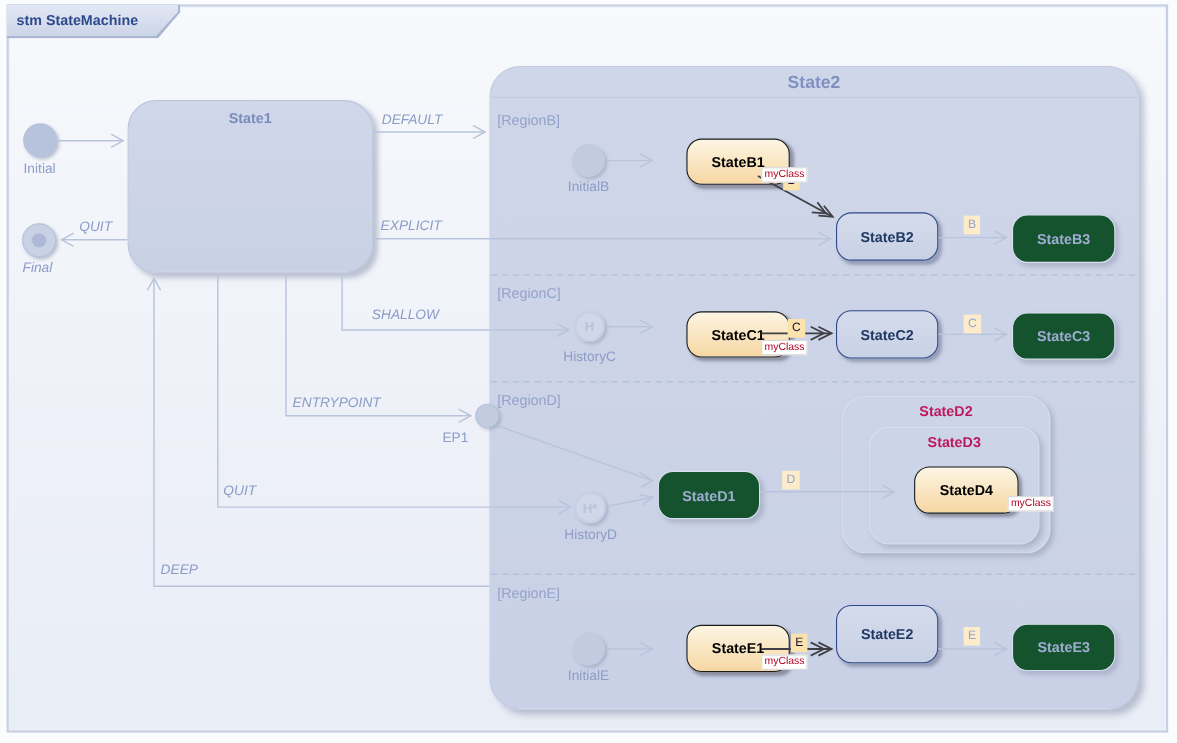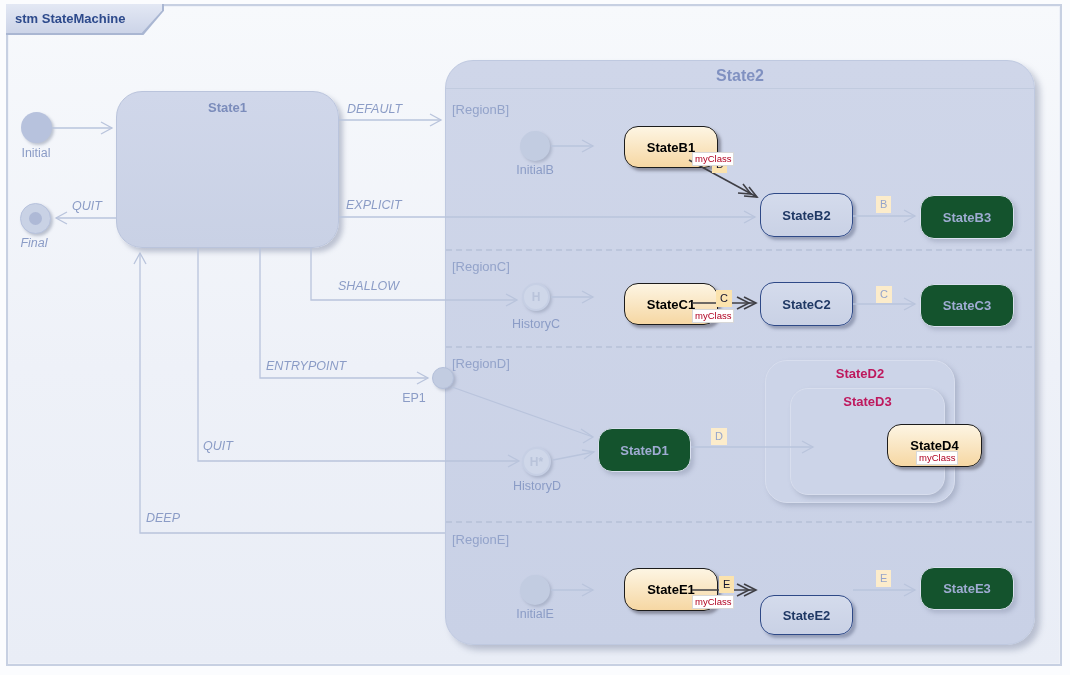--- a/index.html
+++ b/index.html
@@ -128,24 +128,24 @@
 
   <div class="st hot" style="left:597px; top:126px; width:94px; height:42px;">StateB1</div>
   <div class="st act" style="left:760px; top:193px; width:93px; height:44px;">StateB2</div>
   <div class="st dim" style="left:920px; top:195px; width:94px; height:44px;">StateB3</div>
 
   <div class="st hot" style="left:597px; top:283px; width:94px; height:42px;">StateC1</div>
   <div class="st act" style="left:760px; top:282px; width:93px; height:44px;">StateC2</div>
   <div class="st dim" style="left:920px; top:284px; width:94px; height:43px;">StateC3</div>
 
   <div class="st dim" style="left:598px; top:428px; width:93px; height:44px;">StateD1</div>
-  <div class="st hot" style="left:860px; top:424px; width:95px; height:43px;">StateD4</div>
+  <div class="st hot" style="left:804px; top:424px; width:95px; height:43px;">StateD4</div>
 
   <div class="st hot" style="left:597px; top:568px; width:94px; height:43px;">StateE1</div>
-  <div class="st act" style="left:760px; top:595px; width:93px; height:40px;">StateE2</div>
+  <div class="st act" style="left:760px; top:550px; width:93px; height:53px;">StateE2</div>
   <div class="st dim" style="left:920px; top:567px; width:94px; height:43px;">StateE3</div>
 
   <span class="stereo" style="left:692px; top:125px;">myClass</span>
   <span class="stereo" style="left:692px; top:282px;">myClass</span>
   <span class="stereo" style="left:916px; top:424px;">myClass</span>
   <span class="stereo" style="left:692px; top:568px;">myClass</span>
 
   <span class="tlet" style="left:712px; top:156px;">B</span>
   <span class="tlet faded" style="left:876px; top:196px;">B</span>
   <span class="tlet" style="left:716px; top:290px;">C</span>

